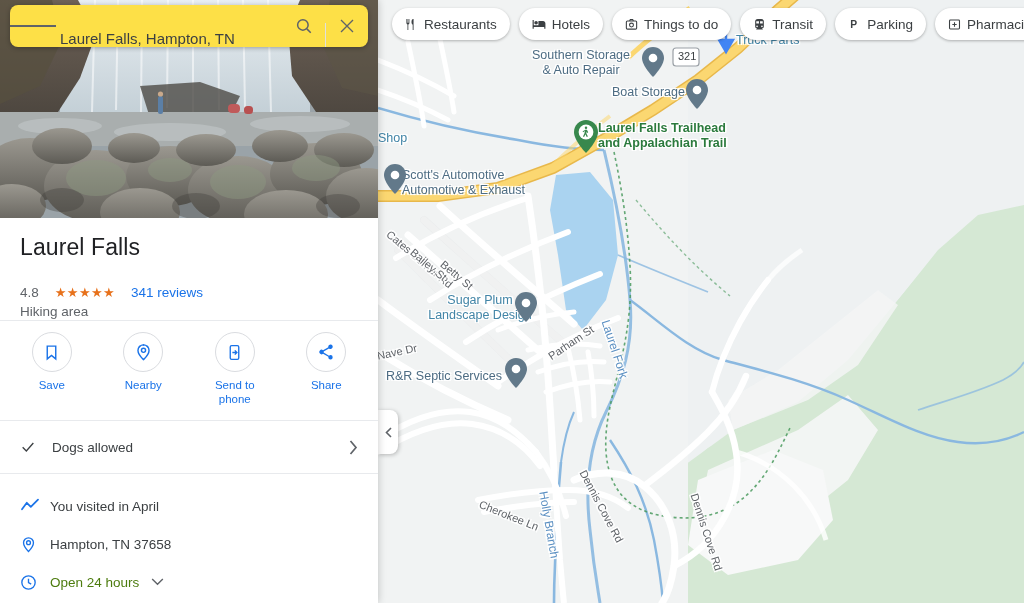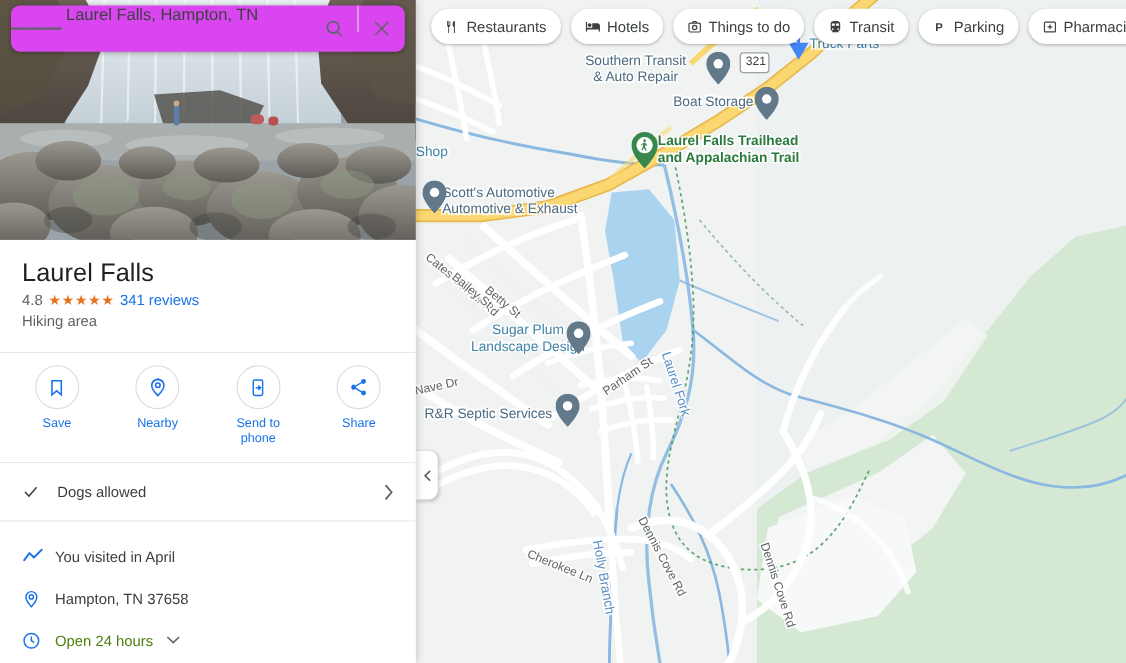--- a/index.html
+++ b/index.html
@@ -64,23 +64,23 @@
   
   .panel {
     position: absolute; left: 0; top: 0; width: 378px; height: 603px;
     background: #fff; overflow: hidden;
     box-shadow: 0 0 8px rgba(0,0,0,.22);
     z-index: 50;
   }
 
   .searchbar {
     position: absolute; left: 10px; top: 5px; width: 358px; height: 42px;
-    background: #d946ef; border-radius: 8px;
+    background: #fde047; border-radius: 8px;
     box-shadow: 0 1px 5px rgba(0,0,0,.3);
-    display: flex; align-items: flex-start; z-index: 60;
+    display: flex; align-items: flex-end; z-index: 60;
   }
   .hamburger {
     width: 46px; height: 42px; display:flex; align-items:center; justify-content:center;
     cursor: pointer;
   }
   .hamburger span { display:block; width: 17px; height: 2px; background:#5f6368; margin: 2px 0; }
   .search-input {
     flex: 1; border: none; outline: none;
     font-size: 15px; color: #3c4043;
     font-family: "Liberation Sans", sans-serif;
@@ -89,21 +89,21 @@
   .sbtn { width: 42px; height: 42px; display:flex; align-items:center; justify-content:center; cursor:pointer; }
   .sdiv { width: 1px; height: 24px; background: #e0e0e0; }
 
   .hero {
     position: absolute; left: 0; top: 0; width: 378px; height: 218px;
     overflow: hidden; background: #8d9098;
   }
 
   .pinfo { position: absolute; left: 0; top: 218px; width: 450px; padding: 16px 20px 14px 20px; }
   .ptitle { font-size: 23px; color: #202124; font-weight: normal; letter-spacing: .1px; }
-  .prating { display: flex; align-items: flex-end; gap: 5px; margin-top: 4px; font-size: 13.5px; color: #5f6368; }
+  .prating { display: flex; align-items: flex-end; gap: 16px; margin-top: 24px; font-size: 13.5px; color: #5f6368; }
   .stars { color: #e7711b; font-size: 13px; letter-spacing: .4px; }
   .reviews { color: #1a73e8; text-decoration: none; cursor: pointer; font-size: 13.5px; }
   .ptype { font-size: 13.5px; color: #5f6368; margin-top: 4px; }
 
   .divider { position: absolute; left: 0; width: 378px; height: 1px; background: #e8eaed; }
 
   .actions {
     position: absolute; left: 0; top: 322px; width: 378px;
     display: flex; justify-content: space-around; padding: 10px 6px 8px 6px;
   }
@@ -278,21 +278,21 @@
       <circle cx="11" cy="11" r="4.3" fill="#ffffff"></circle>
     </svg>
 
     <svg class="pin" style="left:196px; top:120px;" width="24" height="33">
       <path d="M12 0 C5.4 0 0 5.4 0 12 C0 21 12 33 12 33 C12 33 24 21 24 12 C24 5.4 18.6 0 12 0 Z" fill="#38884d"></path>
       <circle cx="12" cy="12" r="7.4" fill="#ffffff"></circle>
       <path d="M12 6.6 a1.25 1.25 0 1 1 0 2.5 a1.25 1.25 0 1 1 0 -2.5 Z M11.2 9.8 L12.9 9.8 L14.2 12.3 L13.2 12.9 L12.4 11.4 L12.4 13.4 L13.9 16.6 L12.7 17.1 L11.4 14.2 L10.1 16.9 L9 16.4 L10.6 12.9 L10.6 10.6 L9.5 12.2 L8.5 11.6 Z" fill="#38884d"></path>
     </svg>
 
     <div class="mlabel poi ctr" style="left:154px; top:48px;">
-      <div>Southern Transit</div>
+      <div>Southern Storage</div>
       <div>&amp; Auto Repair</div>
     </div>
     <div class="mlabel poi" style="left:234px; top:85px;">Boat Storage</div>
     <div class="mlabel blue" style="left:358px; top:33px; font-weight:500;">Truck Parts</div>
     <div class="mlabel blue" style="left:0px; top:131px;">Shop</div>
     <div class="mlabel poi" style="left:24px; top:168px;">
       <div>Scott's Automotive</div>
       <div>Automotive &amp; Exhaust</div>
     </div>
     <div class="mlabel blue ctr" style="left:32px; top:293px; width:140px;">

